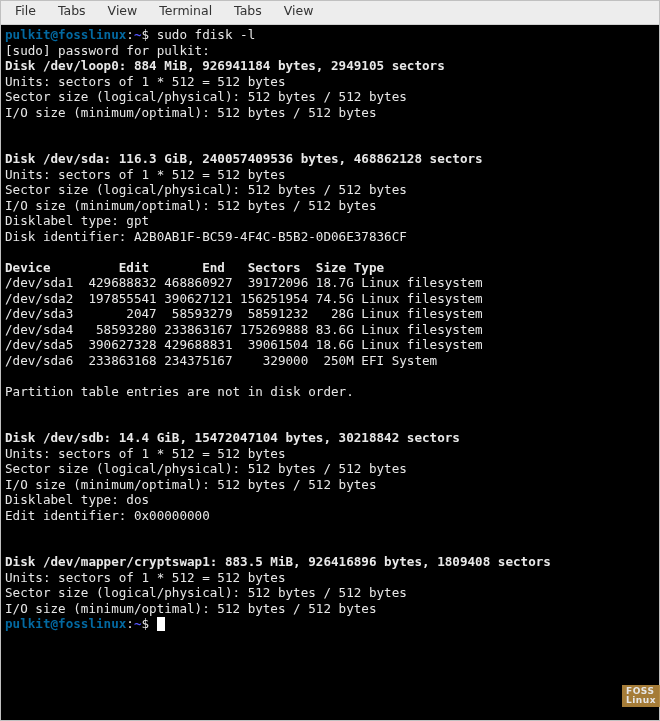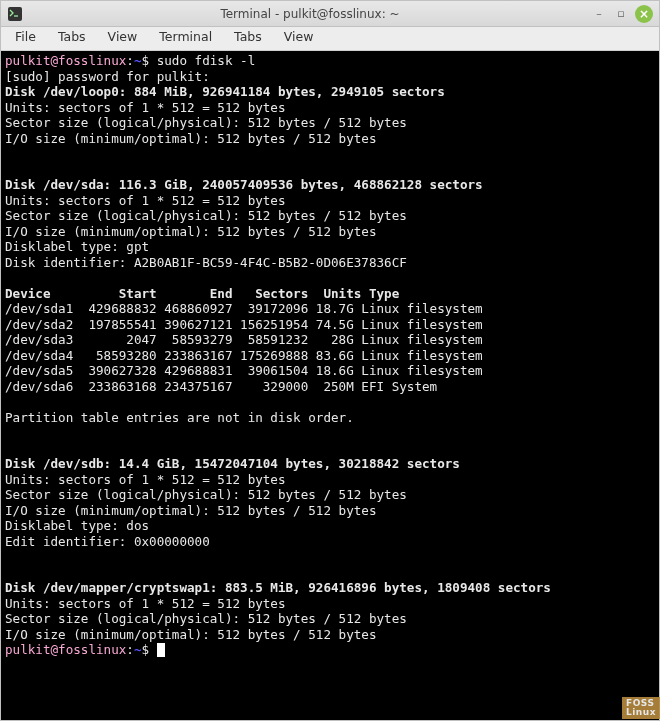--- a/index.html
+++ b/index.html
@@ -77,65 +77,50 @@
       flex: 1;
       background: #000;
       color: #fff;
       font-family: "DejaVu Sans Mono", "Liberation Mono", monospace;
       font-size: 12.6px;
       line-height: 15.5px;
       padding: 2px 4px;
       white-space: pre;
       overflow: hidden;
     }
-    .g { color: #f9a8d4; font-weight: normal; } 
+    .g { color: #0369a1; font-weight: bold; } 
     .b { color: #5555ff; font-weight: bold; } 
     .w { color: #e8e8e8; }
     .bold { font-weight: bold; }
     .cursor {
       display: inline-block;
       width: 8px; height: 14px;
       background: #fff;
       vertical-align: text-bottom;
     }
     .watermark {
       position: absolute;
       right: 0;
-      bottom: 2px;
+      bottom: 14px;
       font-size: 9px;
       font-weight: bold;
       color: #fff;
       background: #b78a3f;
       padding: 2px 4px;
       line-height: 9px;
       text-align: left;
       letter-spacing: 0.5px;
       opacity: 0.9;
     }
   </style>
 </head>
 <body>
 
 <div class="window">
 
-  <div class="titlebar">
-    <span class="titlebar-icon">
-      <svg width="14" height="14" viewBox="0 0 14 14">
-          <rect x="0" y="0" width="14" height="14" fill="#333" rx="2"></rect>
-          <path d="M2 3 L5 6 L2 9" stroke="#9e9" stroke-width="1.3" fill="none"></path>
-          <line x1="6" y1="9" x2="10" y2="9" stroke="#9e9" stroke-width="1.3"></line>
-        </svg>
-    </span>
-    <span class="titlebar-title">Terminal - pulkit@fosslinux: ~</span>
-    <div class="window-controls">
-      <span class="win-btn">–</span>
-      <span class="win-btn">▫</span>
-      <span class="win-btn close">×</span>
-    </div>
-  </div>
 
   <div class="menubar">
     <span class="menu-item">File</span>
     <span class="menu-item">Tabs</span>
     <span class="menu-item">View</span>
     <span class="menu-item">Terminal</span>
     <span class="menu-item">Tabs</span>
     <span class="menu-item">View</span>
   </div>
 
@@ -147,21 +132,21 @@
 <span class="w">I/O size (minimum/optimal): 512 bytes / 512 bytes</span>
 
 
 <span class="w bold">Disk /dev/sda: 116.3 GiB, 240057409536 bytes, 468862128 sectors</span>
 <span class="w">Units: sectors of 1 * 512 = 512 bytes</span>
 <span class="w">Sector size (logical/physical): 512 bytes / 512 bytes</span>
 <span class="w">I/O size (minimum/optimal): 512 bytes / 512 bytes</span>
 <span class="w">Disklabel type: gpt</span>
 <span class="w">Disk identifier: A2B0AB1F-BC59-4F4C-B5B2-0D06E37836CF</span>
 
-<span class="w bold">Device         Start       End   Sectors  Units Type</span>
+<span class="w bold">Device         Edit       End   Sectors  Size Type</span>
 <span class="w">/dev/sda1  429688832 468860927  39172096 18.7G Linux filesystem</span>
 <span class="w">/dev/sda2  197855541 390627121 156251954 74.5G Linux filesystem</span>
 <span class="w">/dev/sda3       2047  58593279  58591232   28G Linux filesystem</span>
 <span class="w">/dev/sda4   58593280 233863167 175269888 83.6G Linux filesystem</span>
 <span class="w">/dev/sda5  390627328 429688831  39061504 18.6G Linux filesystem</span>
 <span class="w">/dev/sda6  233863168 234375167    329000  250M EFI System</span>
 
 <span class="w">Partition table entries are not in disk order.</span>
 
 

